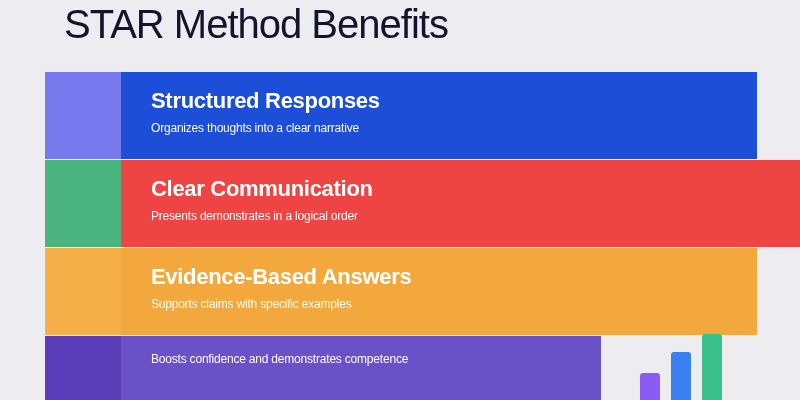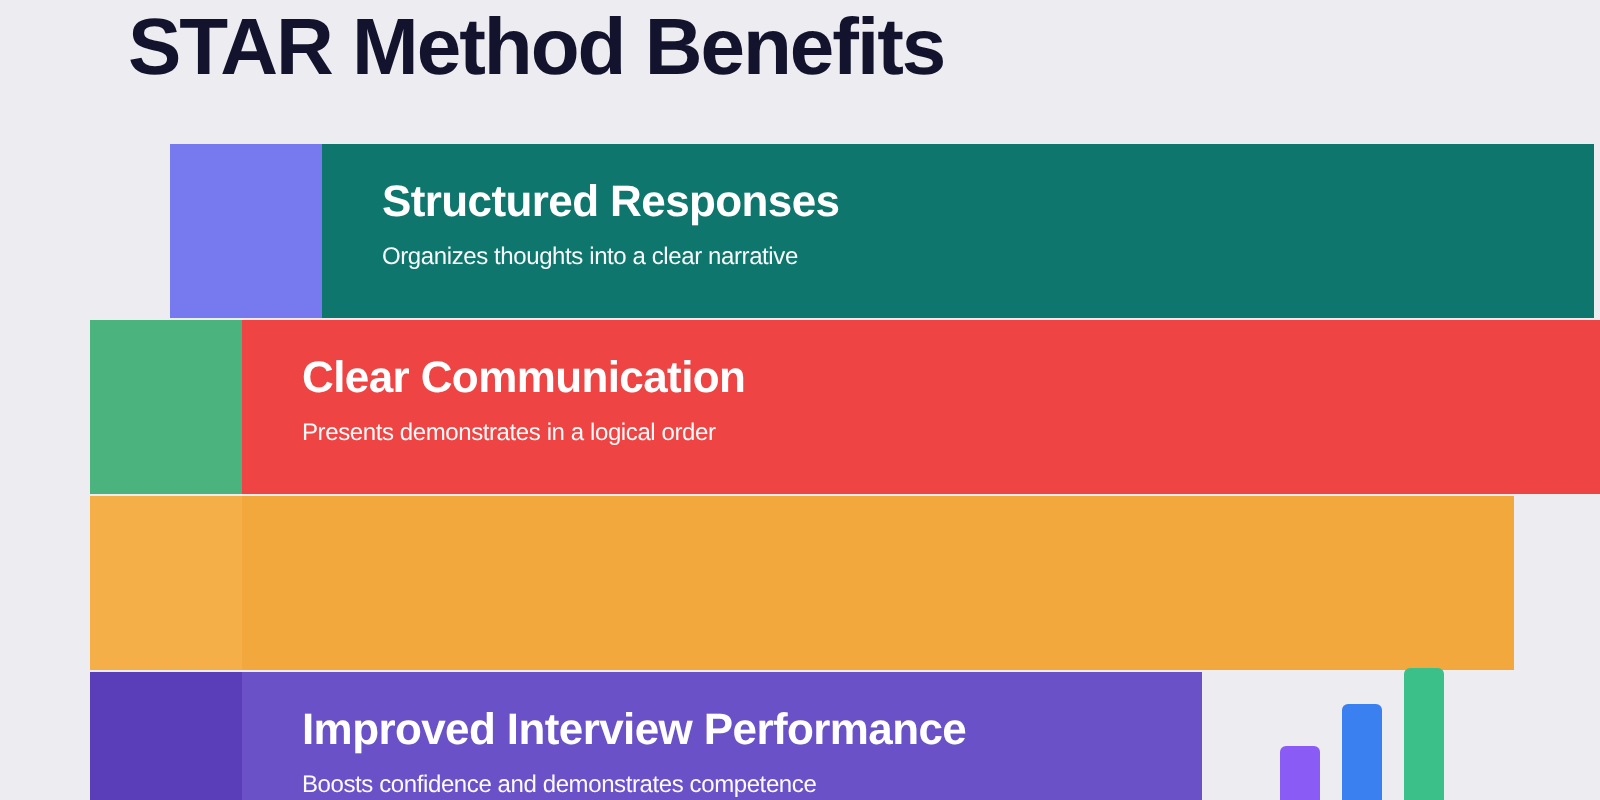--- a/index.html
+++ b/index.html
@@ -14,21 +14,21 @@
   .stage {
     position: relative;
     width: 800px;
     height: 400px;
   }
   .page-title {
     position: absolute;
     left: 64px;
     top: 2px;
     font-size: 40px;
-    font-weight: 700;
+    font-weight: 400;
     letter-spacing: -1px;
     color: #13132e;
     margin: 0;
   }
   .rows {
     position: absolute;
     left: 45px;
     top: 72px;
     width: 755px;
   }
@@ -84,44 +84,47 @@
 </style>
 </head>
 <body>
 
 <div class="stage">
 
   <h1 class="page-title">STAR Method Benefits</h1>
 
   <div class="rows">
 
-    <div class="benefit-row" style="background: #0f766e; width: 712px; margin-left: 40px;">
+    <div class="benefit-row" style="background: #1d4ed8; width: 712px;">
       <div class="accent" style="background: rgb(119, 121, 238);"></div>
       <div class="content">
         <div class="row-title">Structured Responses</div>
         <div class="row-subtitle">Organizes thoughts into a clear narrative</div>
       </div>
     </div>
 
     <div class="benefit-row" style="background: #ef4444; width: 772px;">
       <div class="accent" style="background: rgb(75, 179, 125);"></div>
       <div class="content">
         <div class="row-title">Clear Communication</div>
         <div class="row-subtitle">Presents demonstrates in a logical order</div>
       </div>
     </div>
 
     <div class="benefit-row" style="background: rgb(243, 168, 62); width: 712px;">
       <div class="accent" style="background: rgb(245, 175, 73);"></div>
+      <div class="content">
+        <div class="row-title">Evidence-Based Answers</div>
+        <div class="row-subtitle">Supports claims with specific examples</div>
+      </div>
     </div>
 
     <div class="benefit-row row-last" style="background: rgb(107, 81, 200); width: 556px;">
       <div class="accent" style="background: rgb(90, 61, 184);"></div>
       <div class="content">
-        <div class="row-title">Improved Interview Performance</div>
         <div class="row-subtitle">Boosts confidence and demonstrates competence</div>
       </div>
     </div>
 
   </div>
 
   <div class="mini-chart">
     <div class="chart-bar" style="background: rgb(138, 92, 245); height: 27px;"></div>
     <div class="chart-bar" style="background: rgb(58, 128, 240); height: 48px;"></div>
     <div class="chart-bar" style="background: rgb(59, 192, 138); height: 66px;"></div>

